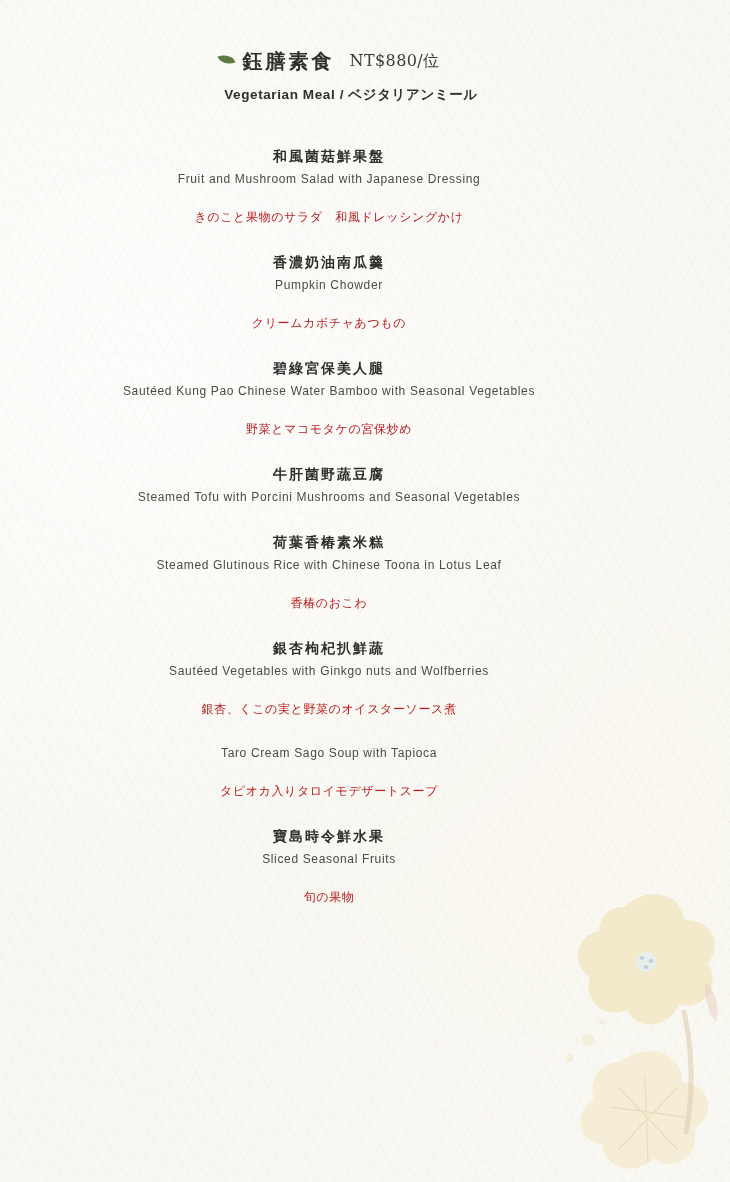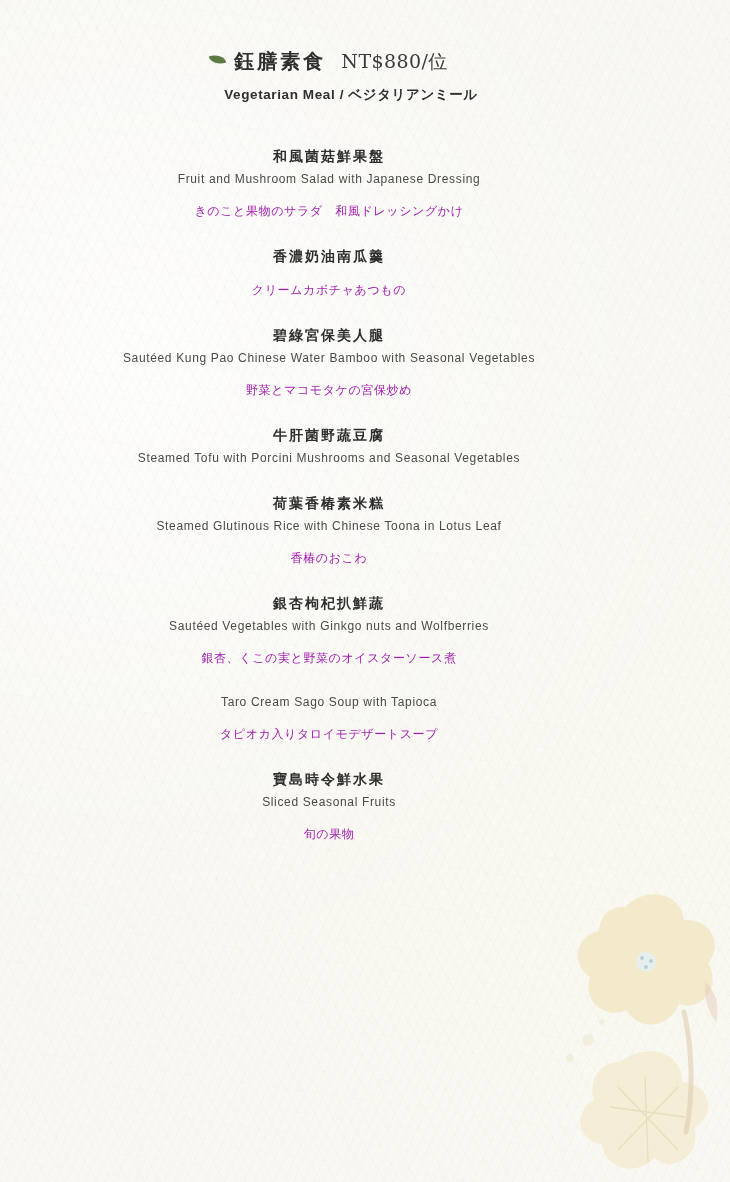--- a/index.html
+++ b/index.html
@@ -71,21 +71,21 @@
   .menu-title-cn {
     font-family: "DejaVu Serif", serif;
     font-weight: bold;
     font-size: 20px;
     letter-spacing: 3px;
     color: #2f2f2d;
   }
 
   .menu-price {
     font-family: "DejaVu Serif", serif;
-    font-size: 19px;
+    font-size: 16px;
     letter-spacing: 0.4px;
     color: #3a3a38;
     margin-left: 6px;
   }
 
   .menu-subtitle {
     margin-top: 11px;
     font-size: 13.5px;
     font-weight: bold;
     letter-spacing: 0.6px;
@@ -113,24 +113,24 @@
 
   .course-en {
     margin-top: 3px;
     font-size: 12px;
     letter-spacing: 0.65px;
     color: #4a4a46;
     line-height: 1.5;
   }
 
   .course-jp {
-    margin-top: 14px;
+    margin-top: 20px;
     font-size: 12px;
     letter-spacing: 0.6px;
-    color: #a21caf;
+    color: #b91c1c;
     line-height: 1.5;
   }
 </style>
 </head>
 <body>
 
 <div class="paper-texture"></div>
 
 <svg class="corner-art" viewBox="0 0 260 320" xmlns="http://www.w3.org/2000/svg">
   <g opacity="0.55">
@@ -174,20 +174,21 @@
   <div class="courses">
 
     <div class="course">
       <div class="course-cn">和風菌菇鮮果盤</div>
       <div class="course-en">Fruit and Mushroom Salad with Japanese Dressing</div>
       <div class="course-jp">きのこと果物のサラダ　和風ドレッシングかけ</div>
     </div>
 
     <div class="course">
       <div class="course-cn">香濃奶油南瓜羹</div>
+      <div class="course-en">Pumpkin Chowder</div>
       <div class="course-jp">クリームカボチャあつもの</div>
     </div>
 
     <div class="course">
       <div class="course-cn">碧綠宮保美人腿</div>
       <div class="course-en">Sautéed Kung Pao Chinese Water Bamboo with Seasonal Vegetables</div>
       <div class="course-jp">野菜とマコモタケの宮保炒め</div>
     </div>
 
     <div class="course">

